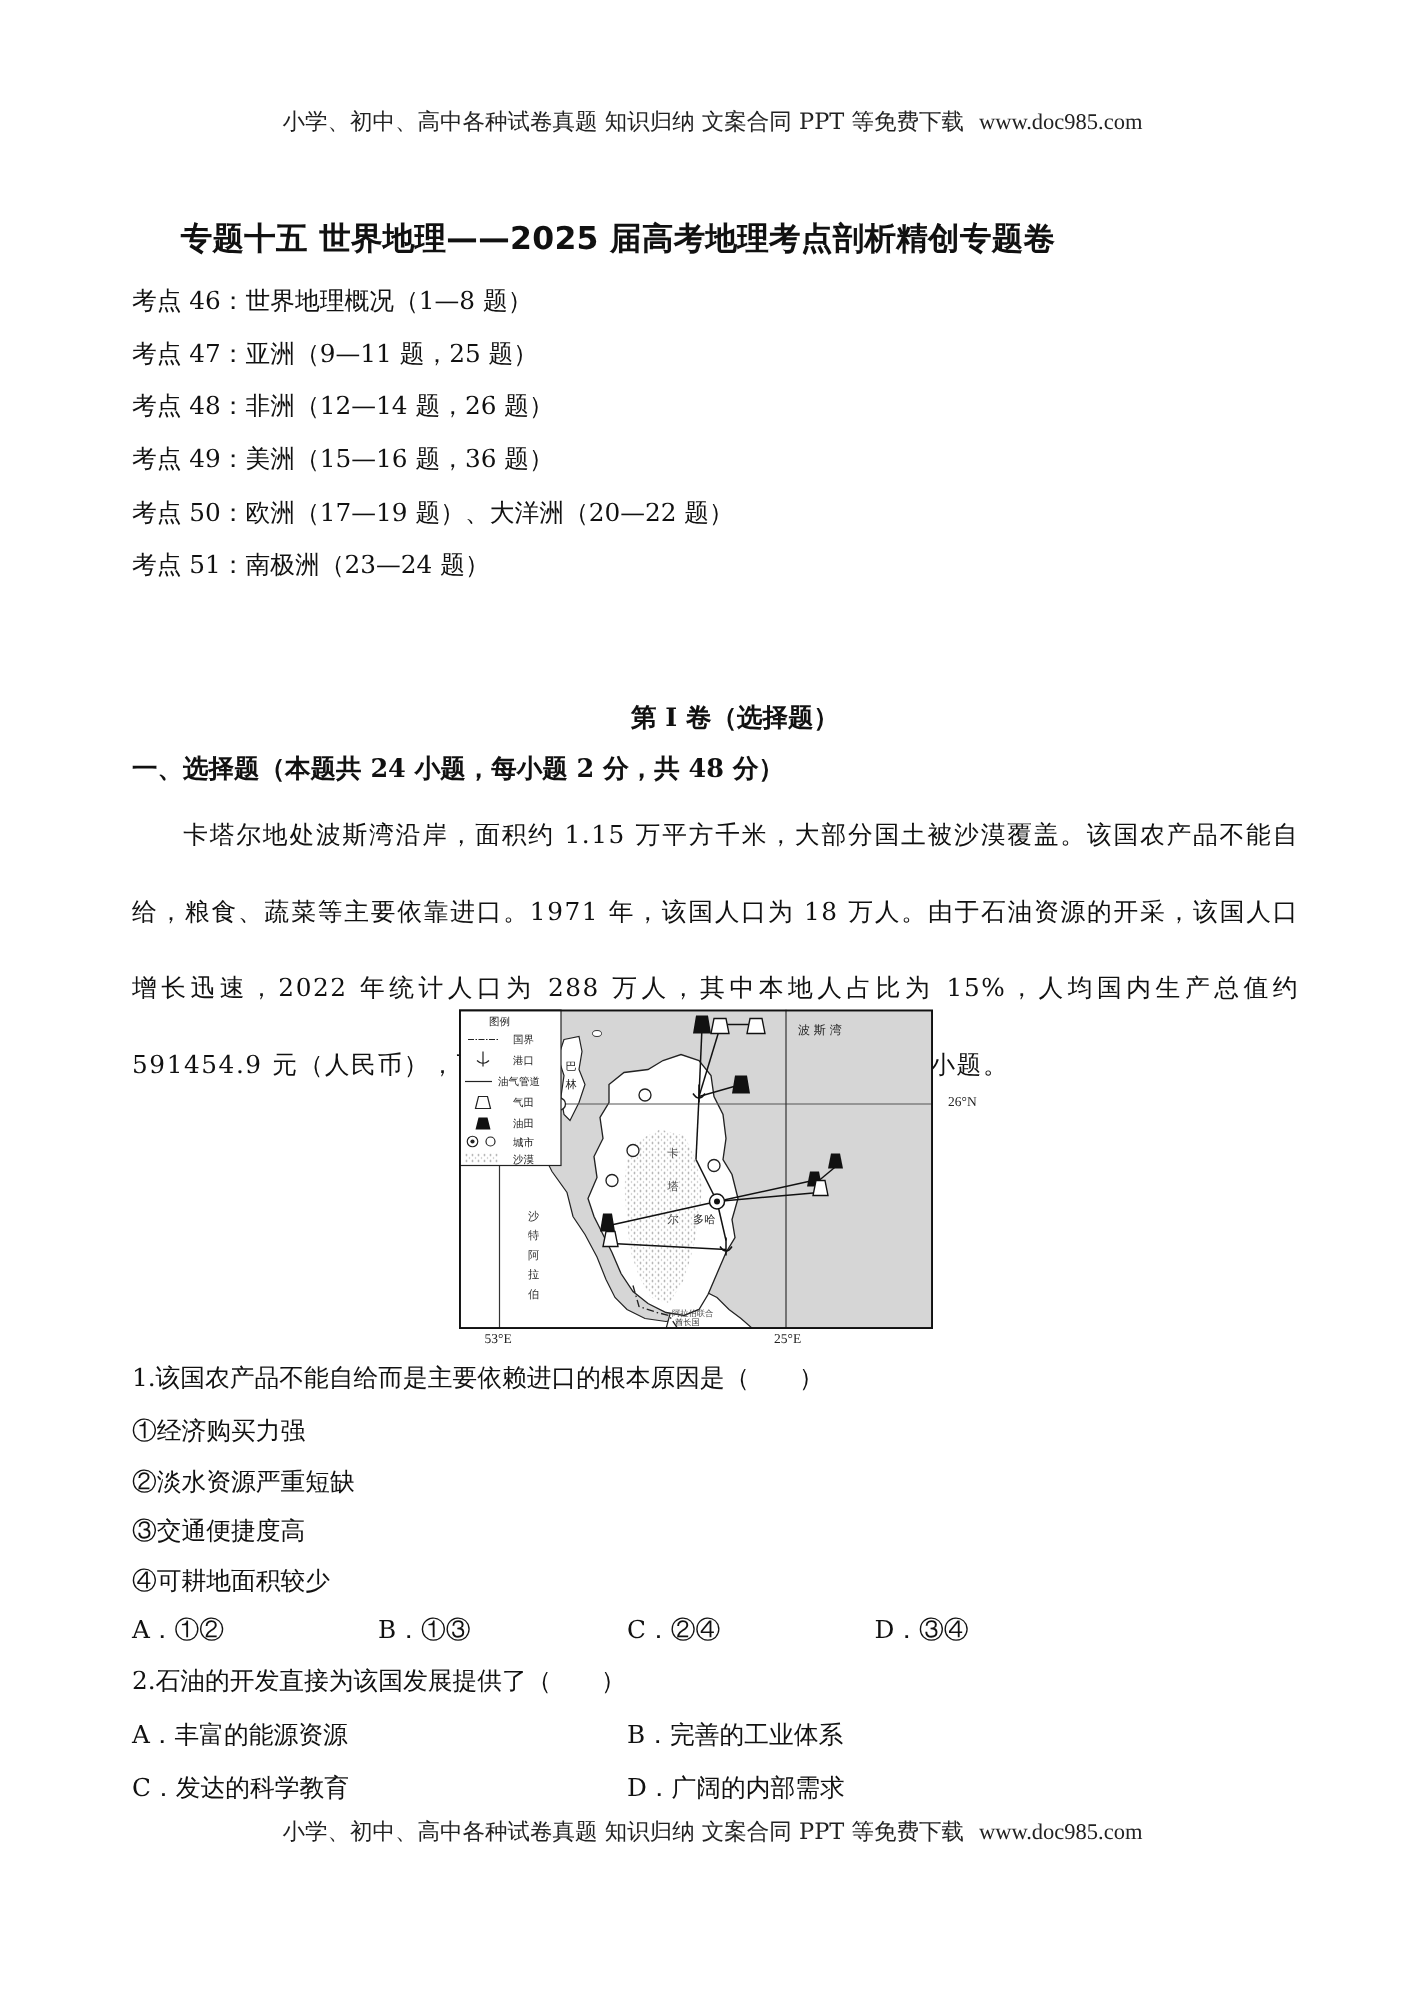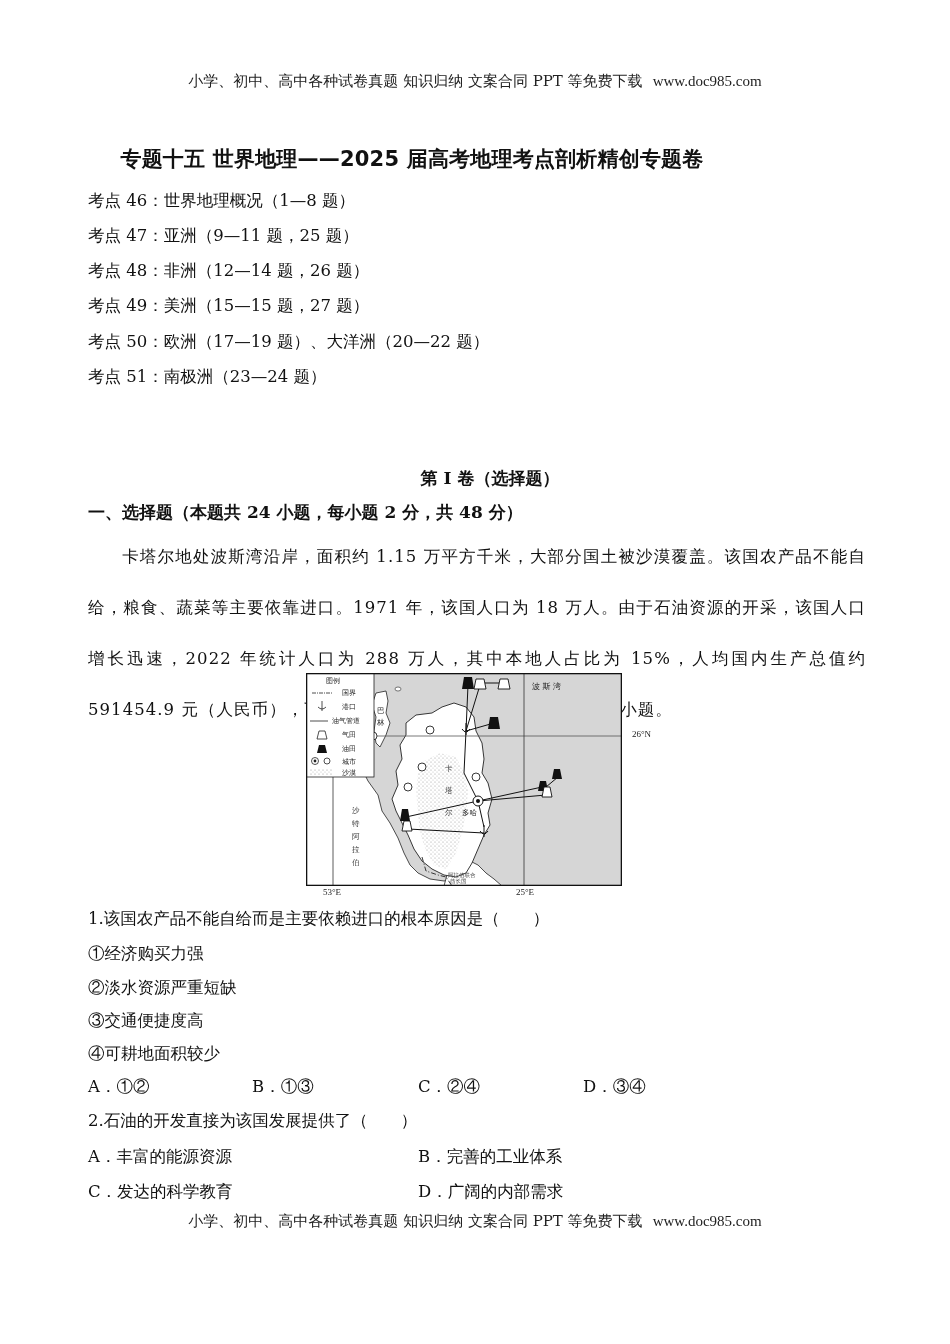--- a/index.html
+++ b/index.html
@@ -26,21 +26,21 @@
 
 <div class="abs banner" style="top:72px;">
   <span>小学、初中、高中各种试卷真题 知识归纳 文案合同 PPT 等免费下载</span><span class="url">www.doc985.com</span>
 </div>
 
 <div class="abs title">专题十五 世界地理——2025 届高考地理考点剖析精创专题卷</div>
 
 <div class="abs kd" style="top:190px;">考点 46：世界地理概况（1—8 题）</div>
 <div class="abs kd" style="top:225px;">考点 47：亚洲（9—11 题，25 题）</div>
 <div class="abs kd" style="top:260px;">考点 48：非洲（12—14 题，26 题）</div>
-<div class="abs kd" style="top:295px;">考点 49：美洲（15—15 题，27 题）</div>
+<div class="abs kd" style="top:295px;">考点 49：美洲（15—16 题，36 题）</div>
 <div class="abs kd" style="top:331px;">考点 50：欧洲（17—19 题）、大洋洲（20—22 题）</div>
 <div class="abs kd" style="top:366px;">考点 51：南极洲（23—24 题）</div>
 
 <div class="abs sec-title">第 I 卷（选择题）</div>
 <div class="abs sec-sub">一、选择题（本题共 24 小题，每小题 2 分，共 48 分）</div>
 
 <div class="abs para"><span class="indent"></span><span>卡塔尔地处波斯湾沿岸，面积约 1.15 万平方千米，大部分国土被沙漠覆盖。该国农产品不能自给，粮食、蔬菜等主要依靠进口。1971 年，该国人口为 18 万人。由于石油资源的开采，该国人口增长迅速，2022 年统计人口为 288 万人，其中本地人占比为 15%，人均国内生产总值约 591454.9 元（人民币），下图为卡塔尔地理位置图。据此完成下面小题。</span></div>
 
 <div class="abs" id="map">
   <svg width="316" height="213" viewBox="0 0 316 213" xmlns="http://www.w3.org/2000/svg">

